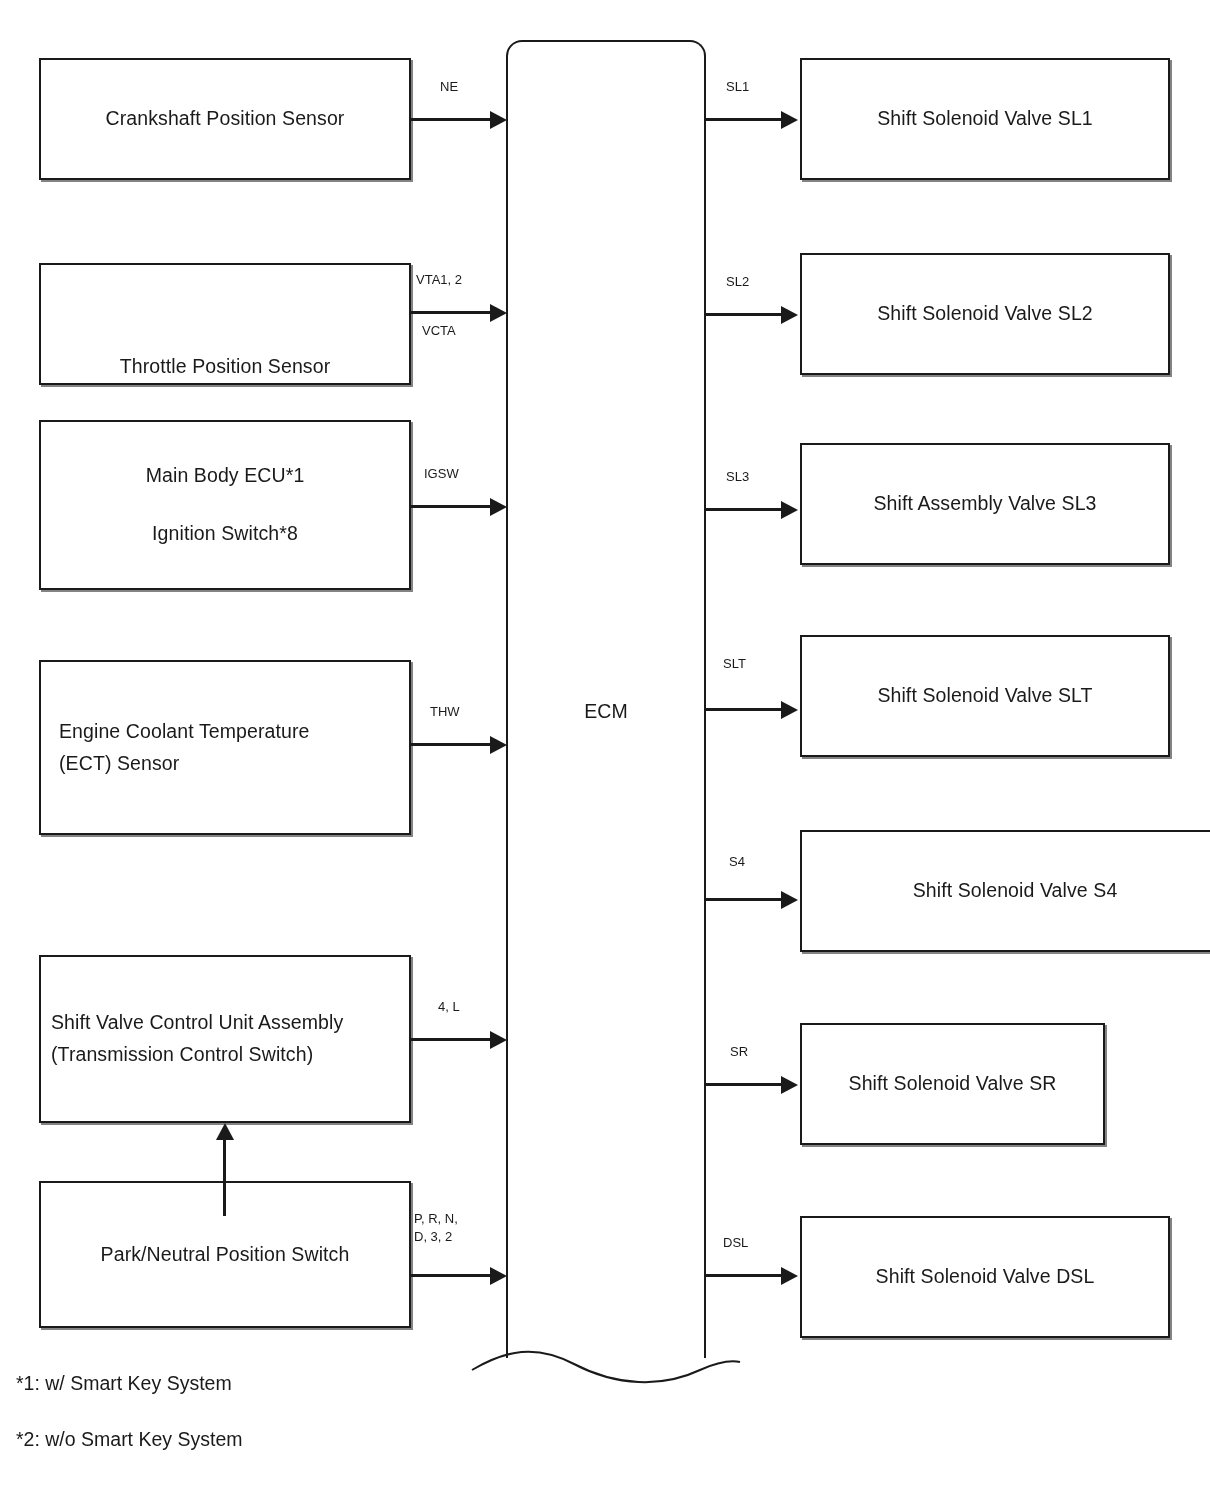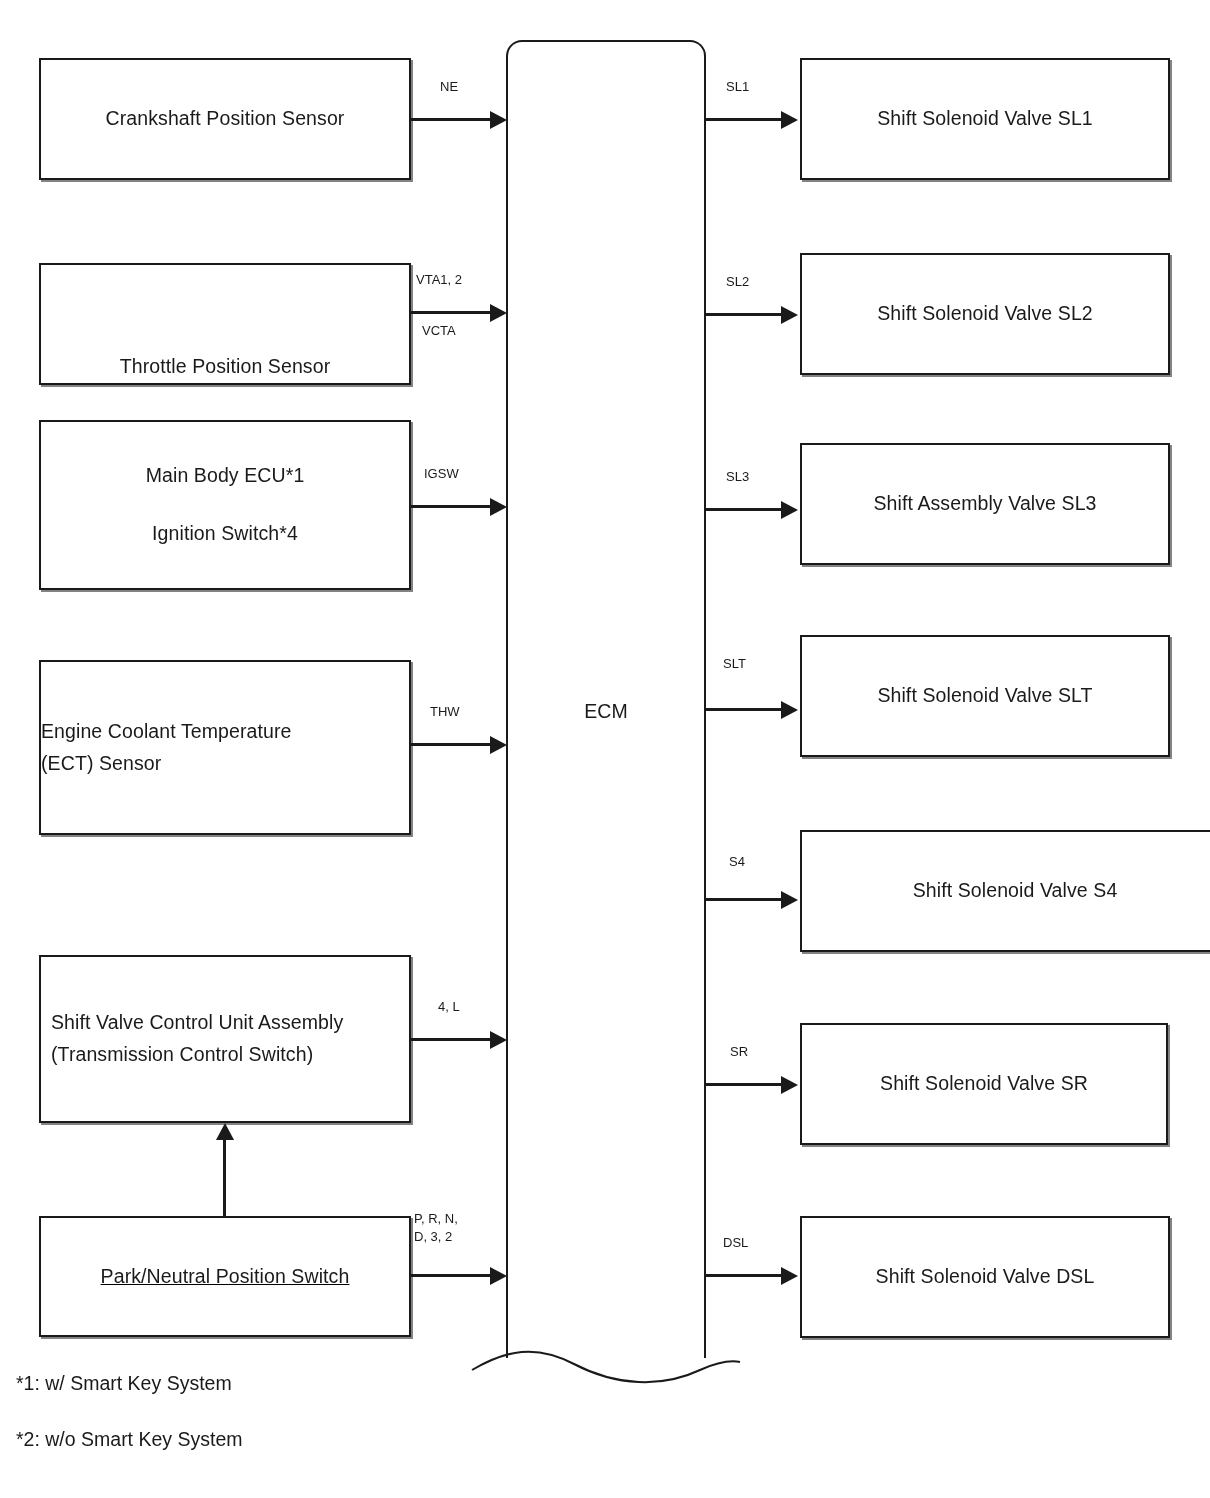--- a/index.html
+++ b/index.html
@@ -21,21 +21,21 @@
   }
 
   
   .box {
     position: absolute;
     box-sizing: border-box;
     border: 2.5px solid #1a1a1a;
     background: #ffffff;
     display: flex;
     align-items: center;
-    padding: 0 0;
+    padding: 0 18px;
     box-shadow: 2px 2px 0 0 rgba(30,30,30,0.55);
   }
   .box .box-text {
     font-size: 19.5px;
     line-height: 1.62;
     letter-spacing: 0.1px;
     color: #1a1a1a;
     white-space: pre-line;
   }
   .box.center-text {
@@ -145,34 +145,34 @@
     <span class="box-text">Crankshaft Position Sensor</span>
   </div>
 
   <div class="box center-text" style="left:39px; top:263px; width:372px; height:122px;align-items:flex-end;">
     <span class="box-text">Throttle Position Sensor</span>
   </div>
 
   <div class="box stacked" style="left:39px; top:420px; width:372px; height:170px;">
     <span class="box-text">Main Body ECU*1</span>
     <span class="spacer-line"></span>
-    <span class="box-text">Ignition Switch*4</span>
+    <span class="box-text">Ignition Switch*8</span>
   </div>
 
   <div class="box left-text" style="left:39px; top:660px; width:372px; height:175px;">
     <span class="box-text">Engine Coolant Temperature
 (ECT) Sensor</span>
   </div>
 
   <div class="box left-text" style="left:39px; top:955px; width:372px; height:168px; padding:0 10px;">
     <span class="box-text">Shift Valve Control Unit Assembly
 (Transmission Control Switch)</span>
   </div>
 
-  <div class="box center-text" style="left:39px; top:1216px; width:372px; height:121px;text-decoration:underline;">
+  <div class="box center-text" style="left:39px; top:1181px; width:372px; height:147px;">
     <span class="box-text">Park/Neutral Position Switch</span>
   </div>
 
   <div id="ecm-column"></div>
   <div id="ecm-label">ECM</div>
 
   <svg id="ecm-break" viewBox="0 0 272 50">
     <path d="M 2,32 C 36,12 66,6 104,26 C 146,48 192,50 230,32 C 248,24 260,22 270,24" fill="none" stroke="#1a1a1a" stroke-width="2"></path>
   </svg>
 
@@ -189,21 +189,21 @@
   </div>
 
   <div class="box center-text" style="left:800px; top:635px; width:370px; height:122px;">
     <span class="box-text">Shift Solenoid Valve SLT</span>
   </div>
 
   <div class="box center-text" style="left:800px; top:830px; width:430px; height:122px;">
     <span class="box-text">Shift Solenoid Valve S4</span>
   </div>
 
-  <div class="box center-text" style="left:800px; top:1023px; width:368px; height:122px;">
+  <div class="box center-text" style="left:800px; top:1023px; width:305px; height:122px;">
     <span class="box-text">Shift Solenoid Valve SR</span>
   </div>
 
   <div class="box center-text" style="left:800px; top:1216px; width:370px; height:122px;">
     <span class="box-text">Shift Solenoid Valve DSL</span>
   </div>
 
   <div class="conn h" style="left:411px; top:118px; width:82px;"></div>
   <div class="arrow-right" style="left:490px; top:110.5px;"></div>
   <div class="sig" style="left:440px; top:78px;">NE</div>

